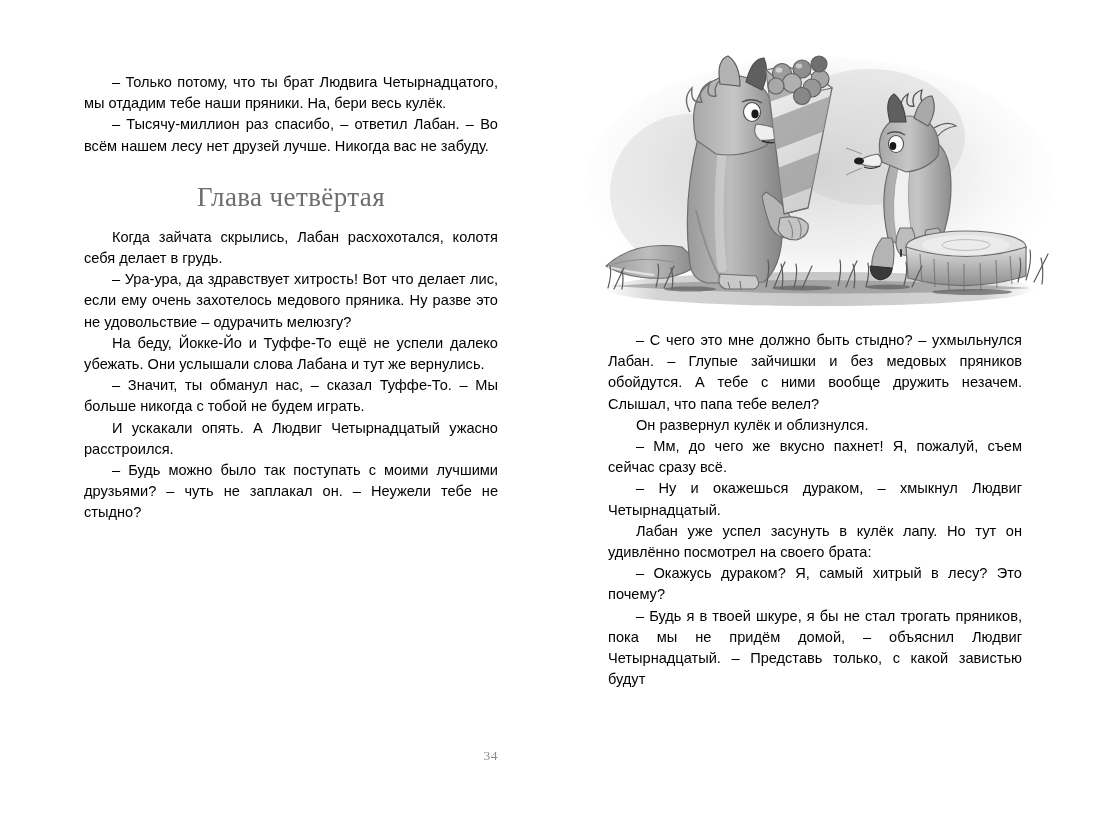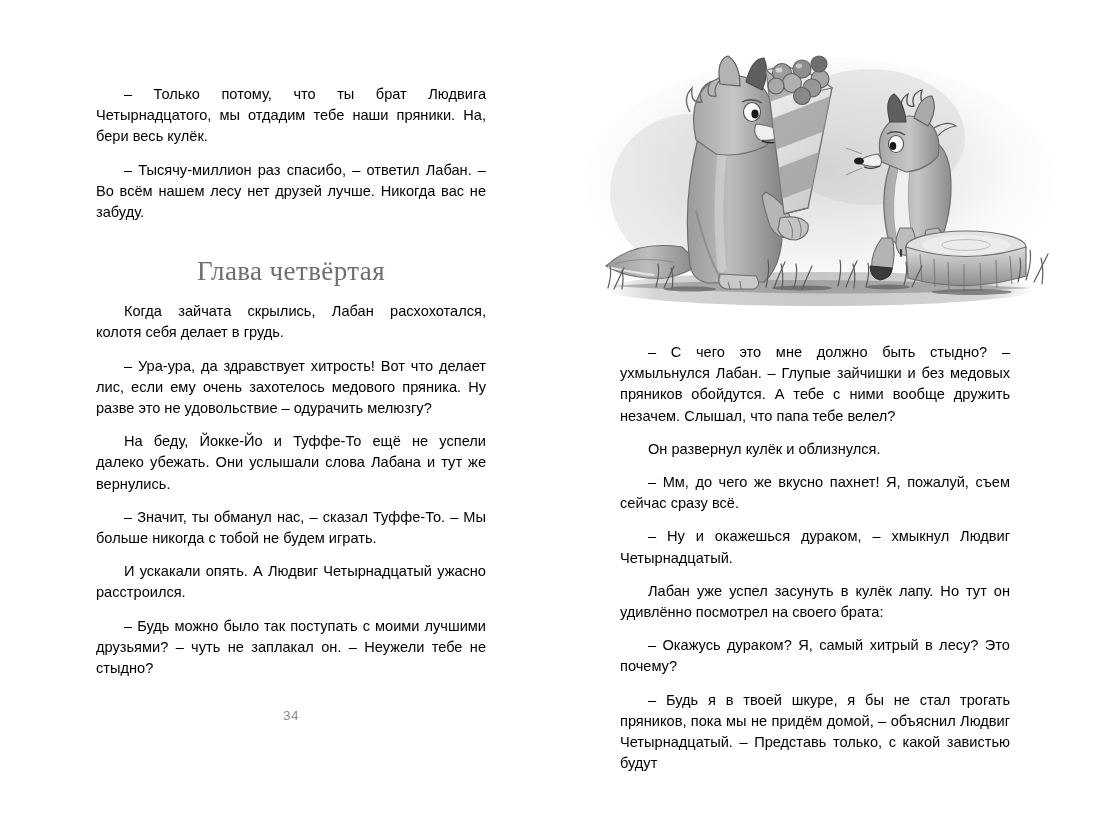--- a/index.html
+++ b/index.html
@@ -21,44 +21,45 @@
     color:#000000;
     font-size:14.6px;
     line-height:21.2px;
     text-align:justify;
     text-justify:inter-word;
     -webkit-hyphens:none;hyphens:none;
   }
   .col.left{left:84px;}
   .col.right{left:58px;top:330px;width:414px;}
 
-  p{margin:12px;text-indent:28px;}
+  p{margin:0;text-indent:28px;}
 
   
   .chapter-title{
-    margin:32px 0 14px 0;
+    margin:24px 0 14px 0;
     text-align:center;
     font-family:"Liberation Serif", serif;
     font-size:27px;
     line-height:32px;
     color:#6e6e6e;
     letter-spacing:0.4px;
     text-indent:0;
     font-weight:400;
   }
 
   
   .folio{
     position:absolute;
-    top:708px;
+    top:748px;
     width:414px;
-    text-align:center;
+    text-align:right;
     font-size:13.5px;
     color:#8a8a8a;
     letter-spacing:.5px;
+    font-family:Liberation Serif, serif;
   }
   .folio.left{left:84px;}
   .folio.right{left:58px;}
 
   
   .illo{
     position:absolute;
     left:20px;top:42px;
     width:500px;height:272px;
   }

